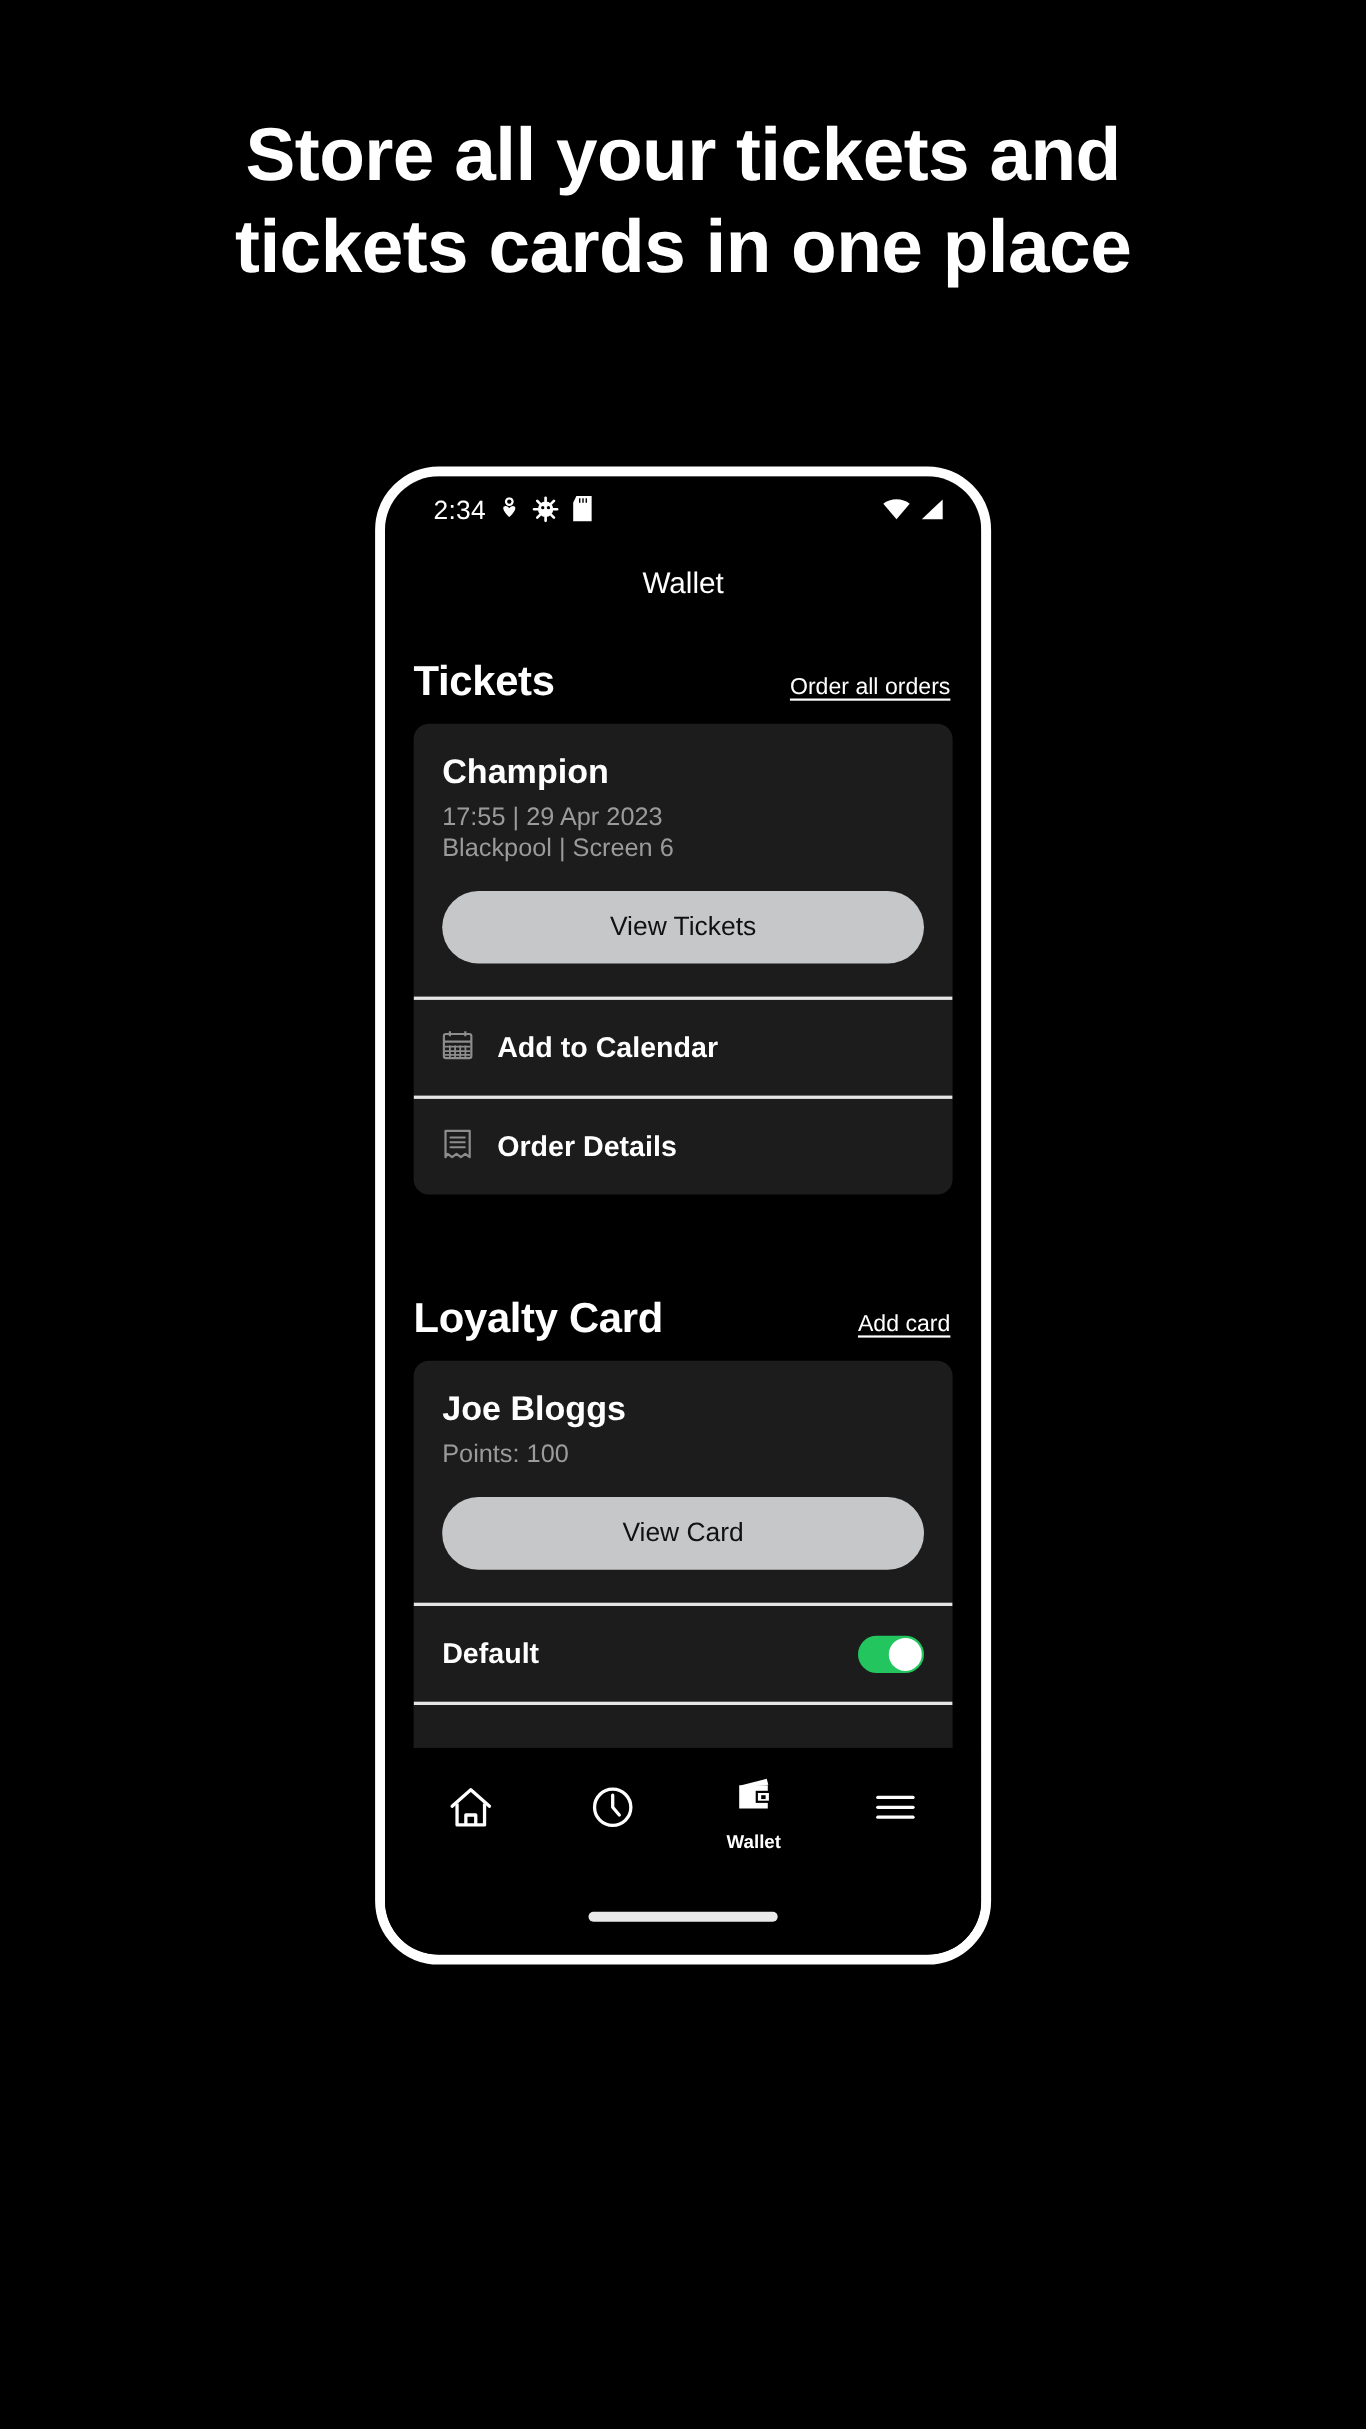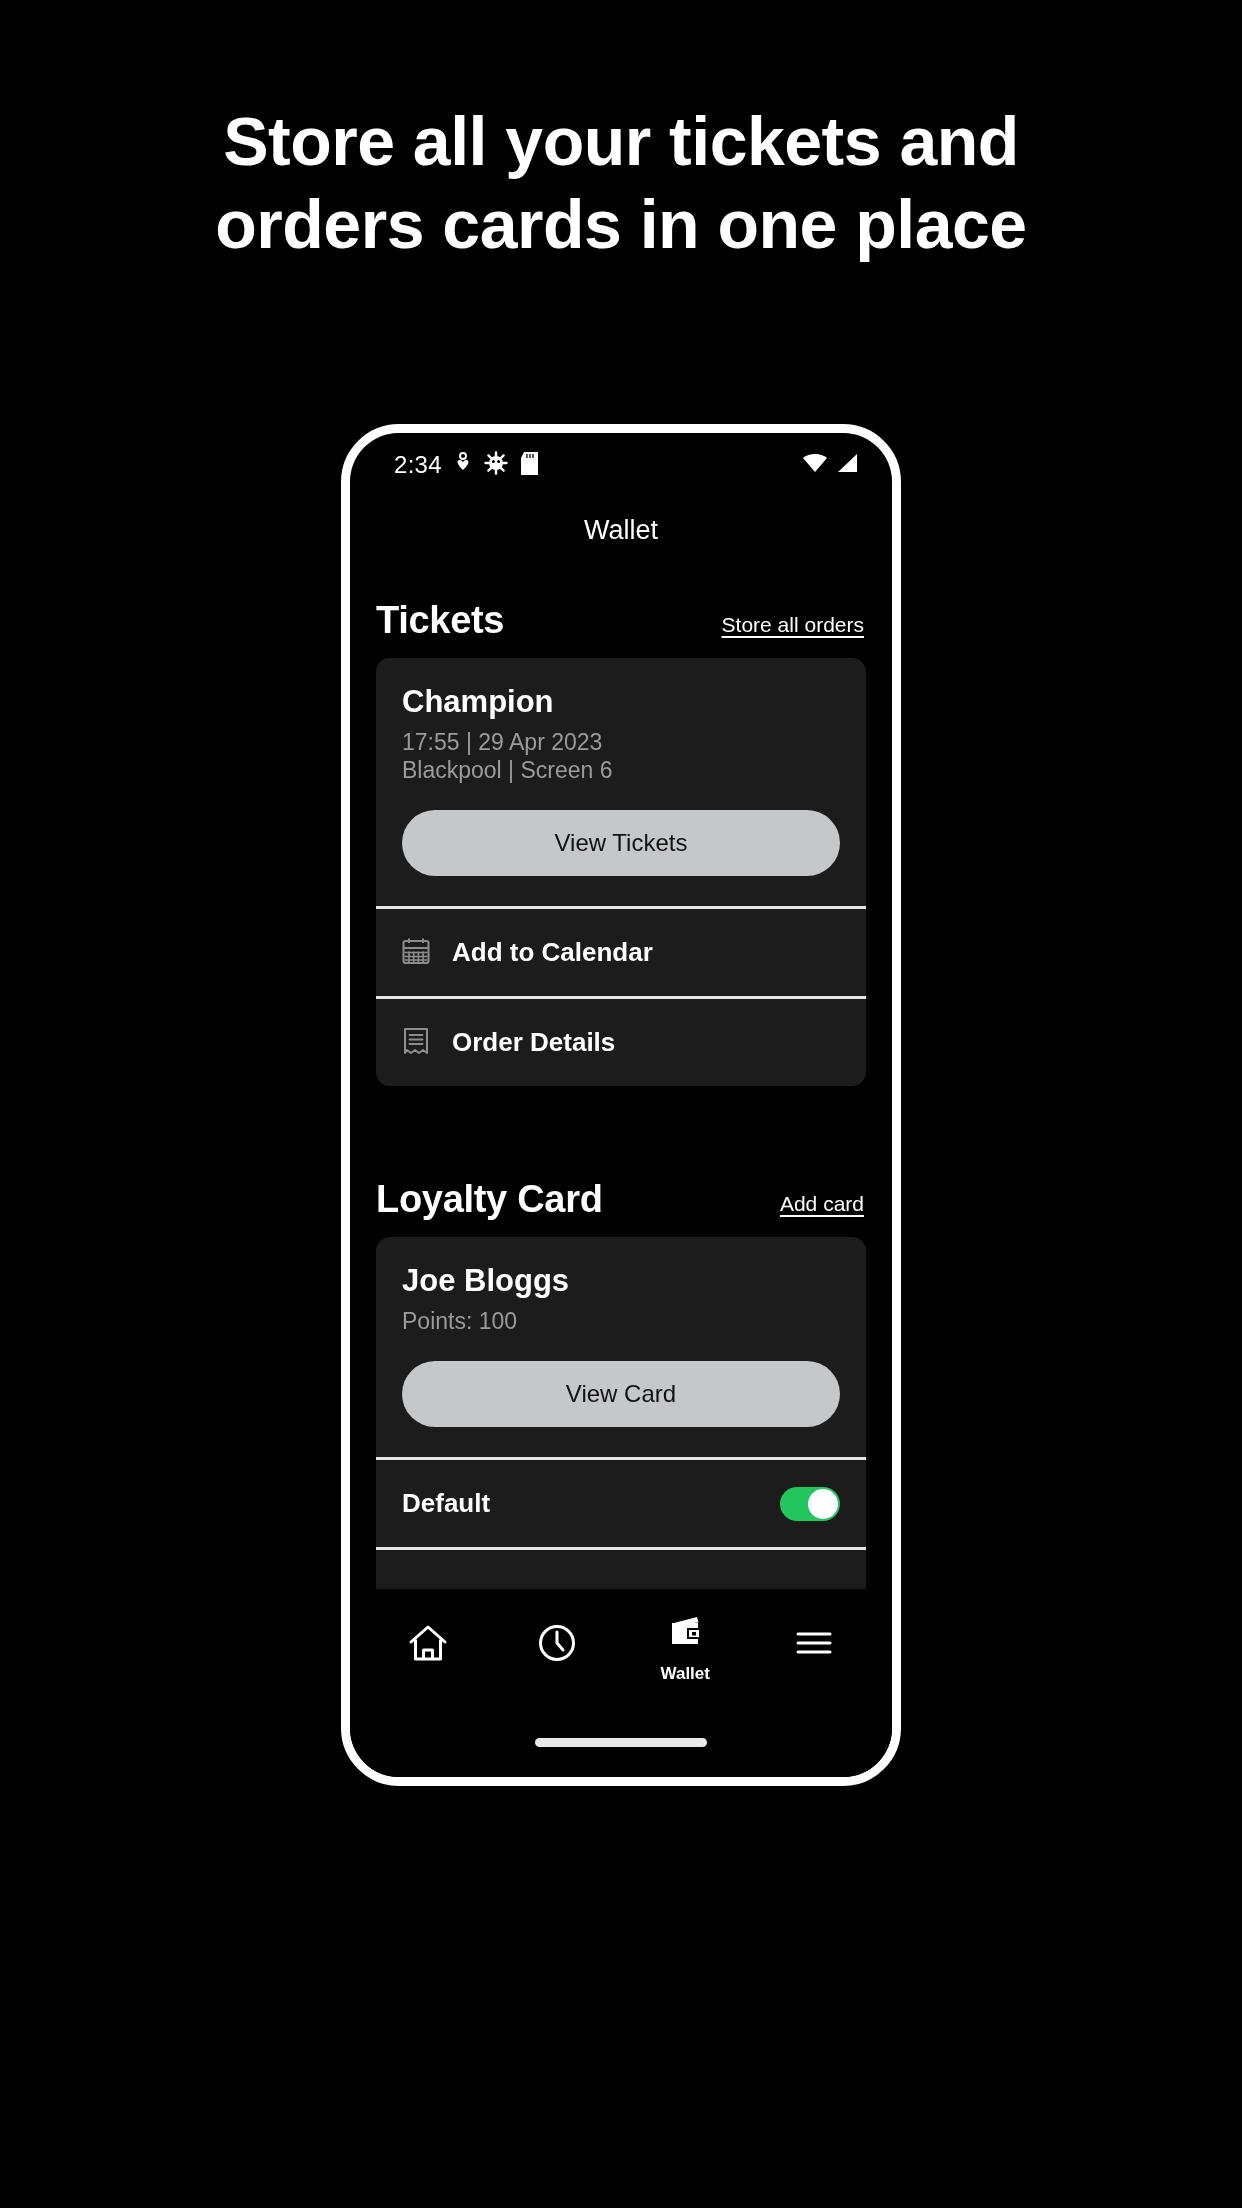--- a/index.html
+++ b/index.html
@@ -208,21 +208,21 @@
     border-radius:5px;
     background:#e9e9e9;
   }
 </style>
 </head>
 <body>
 
 <div class="hero">
   <h1>
     <span>Store all your tickets and</span><br>
-    <span>orders cards in one place</span>
+    <span>tickets cards in one place</span>
   </h1>
 </div>
 
 <div class="phone-wrap">
   <div class="phone-frame">
     <div class="screen">
 
       <div class="statusbar">
         <div class="sb-left">
           <span class="sb-time">2:34</span>
@@ -275,21 +275,21 @@
       </div>
 
       <div class="appbar">
         <span class="appbar-title">Wallet</span>
       </div>
 
       <div class="content">
 
         <div class="section-head">
           <span class="section-title">Tickets</span>
-          <span class="section-action">Store all orders</span>
+          <span class="section-action">Order all orders</span>
         </div>
 
         <div class="card">
           <div class="card-body">
             <div class="card-title">Champion</div>
             <div class="card-sub">17:55 | 29 Apr 2023</div>
             <div class="card-sub">Blackpool | Screen 6</div>
             <button class="pill-btn">View Tickets</button>
           </div>
           <div class="card-row">

